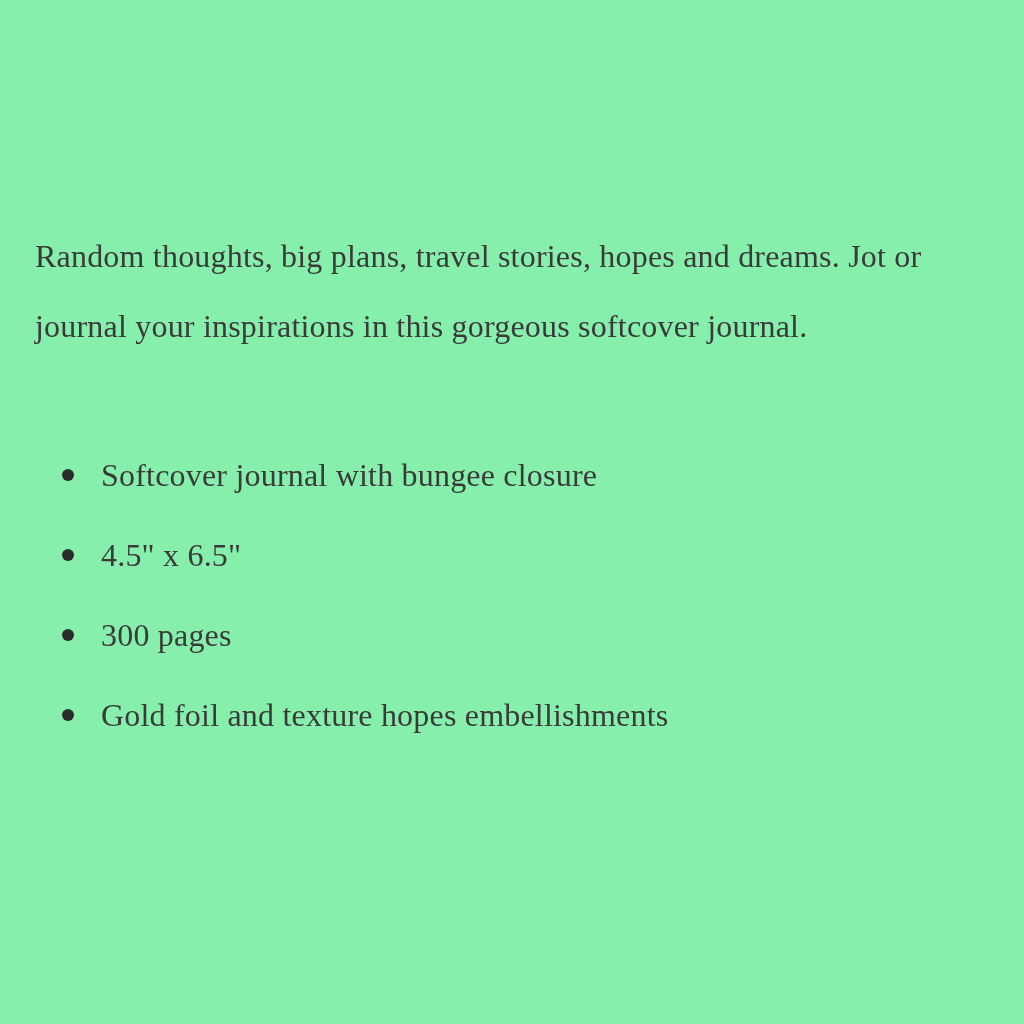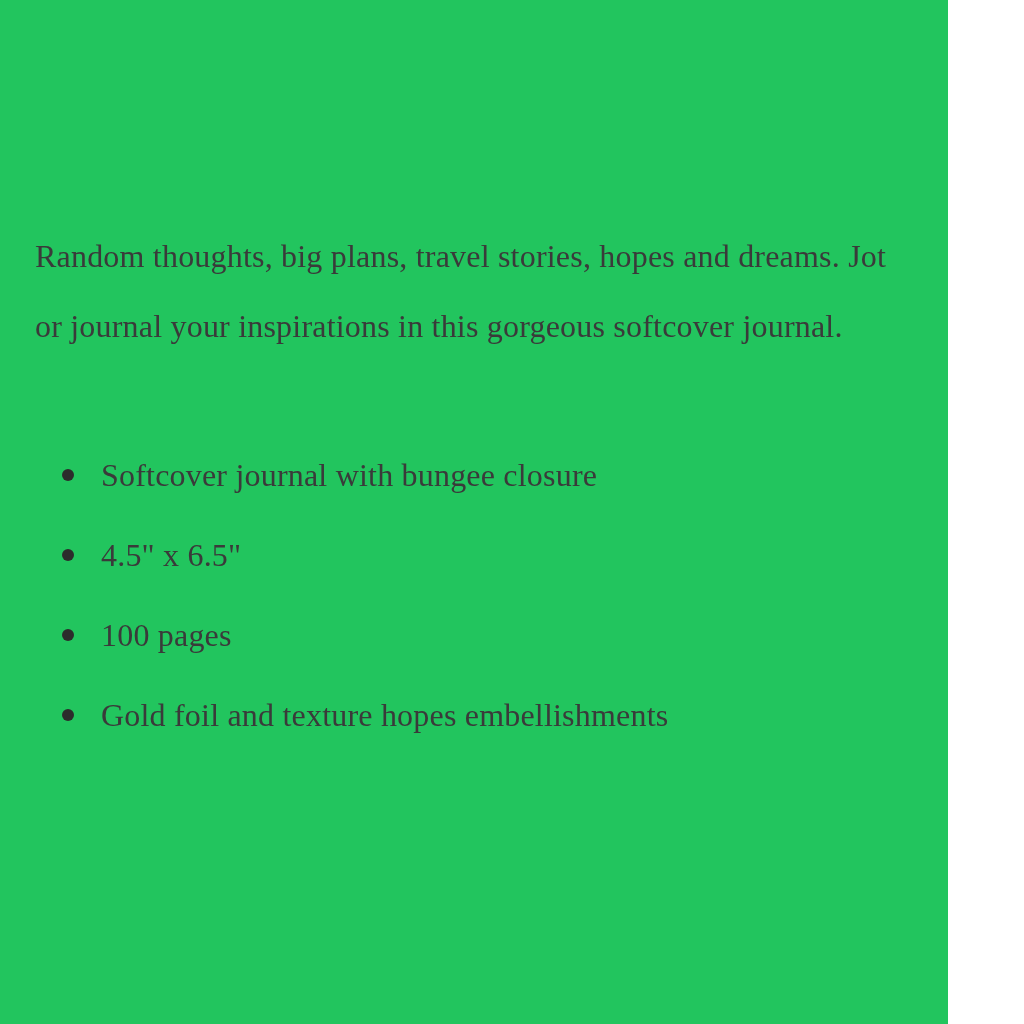--- a/index.html
+++ b/index.html
@@ -6,23 +6,23 @@
 
   html, body {
     width: 1024px;
     height: 1024px;
     background: #ffffff;
     font-family: "Liberation Serif", "DejaVu Serif", serif;
     overflow: hidden;
   }
 
   .page {
-    width: 948px;
+    width: 1024px;
     height: 1024px;
-    background: #22c55e;
+    background: #86efac;
     padding: 221px 30px 0 35px;
   }
 
   .description {
     font-size: 32px;
     line-height: 70px;
     color: #3a3a3a;
     max-width: 935px;
     font-weight: 400;
     letter-spacing: 0.2px;
@@ -72,21 +72,21 @@
       <span class="feature-text">Softcover journal with bungee closure</span>
     </li>
 
     <li class="feature-item">
       <span class="bullet-dot"></span>
       <span class="feature-text">4.5" x 6.5"</span>
     </li>
 
     <li class="feature-item">
       <span class="bullet-dot"></span>
-      <span class="feature-text">100 pages</span>
+      <span class="feature-text">300 pages</span>
     </li>
 
     <li class="feature-item">
       <span class="bullet-dot"></span>
       <span class="feature-text">Gold foil and texture hopes embellishments</span>
     </li>
 
   </ul>
 
 </div>

